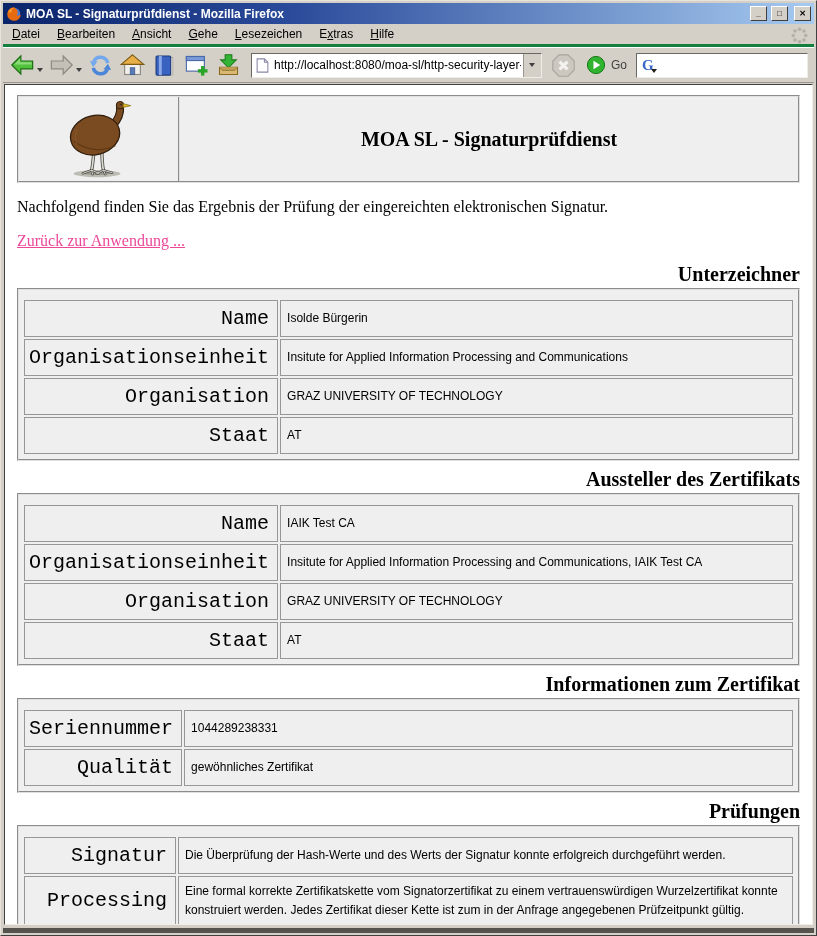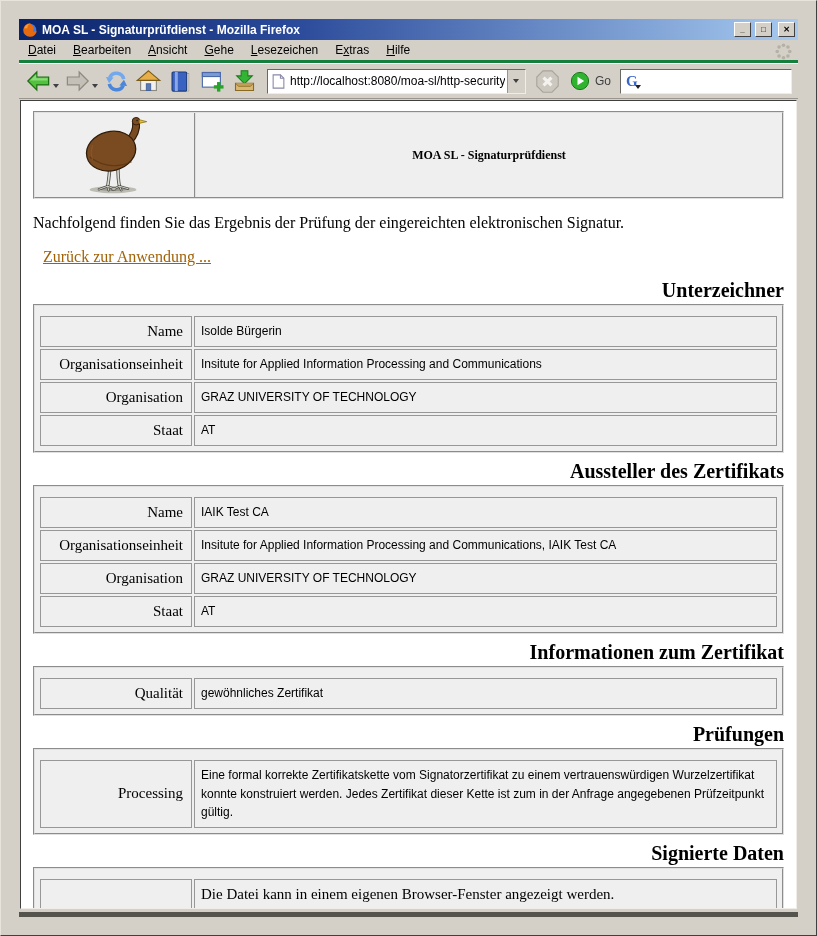--- a/index.html
+++ b/index.html
@@ -1,21 +1,21 @@
 <!DOCTYPE html>
 <html><head>
 <meta charset="utf-8">
 <style>
   html,body{margin:0;padding:0;background:#808080;}
   *{box-sizing:border-box;}
   .window{
     position:relative;width:817px;height:936px;margin:0;
     background:#d4d0c8;
     border:1px solid #404040;border-top-color:#e8e4dc;border-left-color:#e8e4dc;
-    padding:18px;display:flex;flex-direction:column;
+    padding:2px;display:flex;flex-direction:column;
     font-family:"Liberation Sans",sans-serif;
   }
   
   .titlebar{
     height:21px;flex:0 0 21px;
     background:linear-gradient(to right,#0a246a 0%,#2a4a9a 35%,#a6caf0 100%);
     display:flex;align-items:center;padding:0 3px;gap:4px;
   }
   .title-text{flex:1;color:#fff;font-weight:bold;font-size:12px;white-space:nowrap;overflow:hidden;}
   .winbtn{
@@ -64,28 +64,28 @@
   .content{
     flex:1;background:#fff;margin:1px;overflow:hidden;
     border:1px solid;border-color:#404040 #f0ede6 #f0ede6 #404040;
     padding:9px 11px 0 11px;
     font-family:"Liberation Serif",serif;color:#000;
   }
   .bottom-strip{flex:0 0 7px;background:#55534e;border-top:2px solid #d4d0c8;}
   
   .hdr-table{display:flex;height:88px;border:2px groove #e0e0e0;background:#efefef;margin:1px 1px 0 1px;}
   .hdr-logo-cell{width:161px;border-right:2px groove #e0e0e0;display:flex;align-items:center;justify-content:center;}
-  .hdr-title-cell{flex:1;display:flex;align-items:center;justify-content:center;font-weight:bold;font-size:12px;}
+  .hdr-title-cell{flex:1;display:flex;align-items:center;justify-content:center;font-weight:bold;font-size:20px;}
   .intro{font-size:16px;margin:15px 1px 14px 1px;}
-  .applink{font-size:16px;color:#a16207;text-decoration:underline;cursor:pointer;display:inline-block;margin:2px 1px 6px 11px;}
+  .applink{font-size:16px;color:#ec4899;text-decoration:underline;cursor:pointer;display:inline-block;margin:2px 1px 6px 1px;}
   .sec-heading{font-weight:bold;font-size:20px;margin:7px 1px 2px 1px;text-align:right;}
   .sec-box{border:2px groove #e0e0e0;background:#efefef;padding:8px 3px 3px 3px;margin:0 1px;}
   table.rows{width:100%;border-collapse:separate;border-spacing:2px;}
   table.rows td{background:#efefef;border:1px solid #979797;vertical-align:middle;}
-  td.lbl{width:152px;text-align:right;font-family:Liberation Serif, serif;font-size:15px;padding:6px 8px 6px 4px;}
+  td.lbl{width:152px;text-align:right;font-family:Liberation Mono, monospace;font-size:20px;padding:6px 8px 6px 4px;}
   td.val{font-family:Liberation Sans, sans-serif;font-size:12px;padding:5px 6px;line-height:1.55;}
   td.val-serif{font-family:"Liberation Serif",serif;font-size:15px;padding:6px 6px;}
 </style>
 </head>
 <body>
 
 <div class="window">
 
   <div class="titlebar">
     <span style="display:flex;">
@@ -328,33 +328,41 @@
             </tr>
       </tbody>
         </table>
     </div>
 
     
     <div class="sec-heading">Informationen zum Zertifikat</div>
     <div class="sec-box">
       <table class="rows">
         <tbody>
+            <tr>
+              <td class="lbl">Seriennummer</td>
+              <td class="val">1044289238331</td>
+            </tr>
         <tr>
               <td class="lbl">Qualität</td>
               <td class="val">gewöhnliches Zertifikat</td>
             </tr>
       </tbody>
         </table>
     </div>
 
     
     <div class="sec-heading">Prüfungen</div>
     <div class="sec-box">
       <table class="rows">
         <tbody>
+            <tr>
+              <td class="lbl">Signatur</td>
+              <td class="val">Die Überprüfung der Hash-Werte und des Werts der Signatur konnte erfolgreich durchgeführt werden.</td>
+            </tr>
         <tr>
               <td class="lbl">Processing</td>
               <td class="val">Eine formal korrekte Zertifikatskette vom Signatorzertifikat zu einem vertrauenswürdigen Wurzelzertifikat konnte konstruiert werden. Jedes Zertifikat dieser Kette ist zum in der Anfrage angegebenen Prüfzeitpunkt gültig.</td>
             </tr>
       </tbody>
         </table>
     </div>
 
     
     <div class="sec-heading">Signierte Daten</div>

